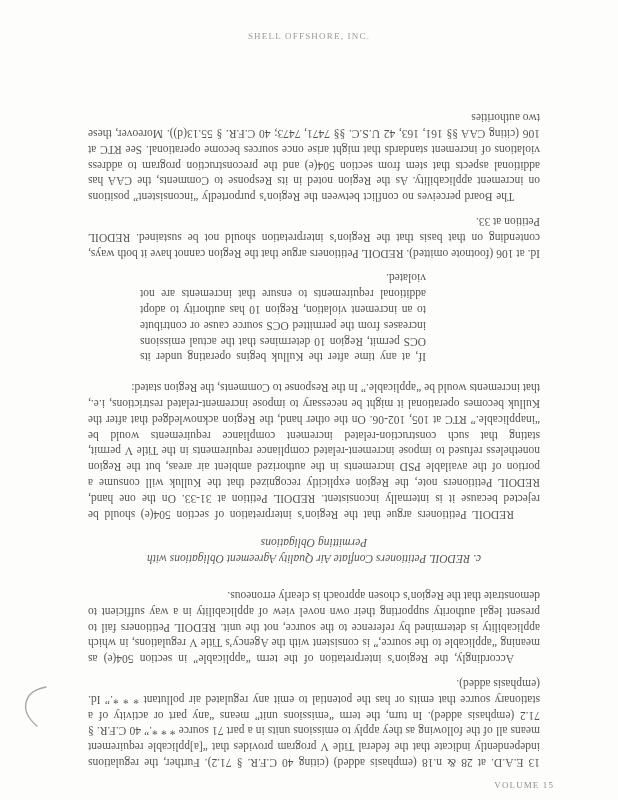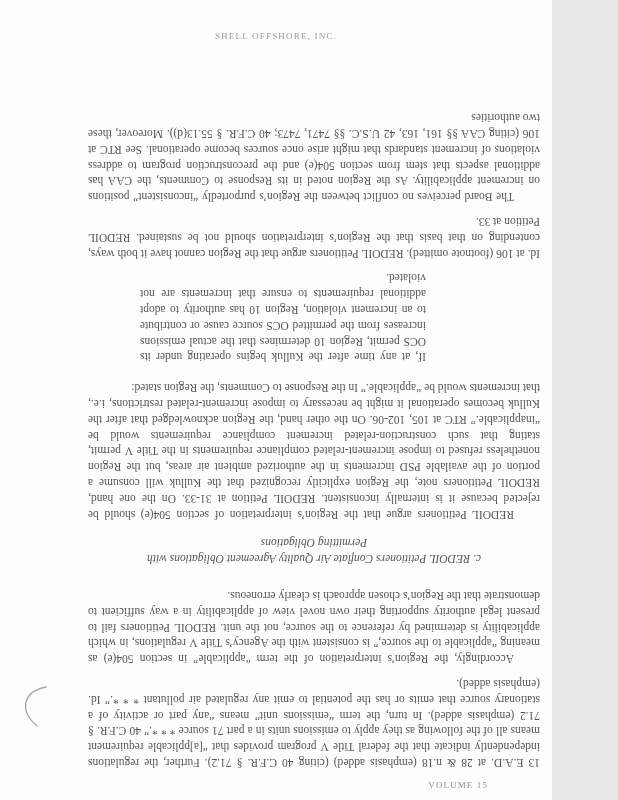--- a/index.html
+++ b/index.html
@@ -2,21 +2,21 @@
 <html><head>
 <meta charset="utf-8">
 <style>
   html, body {
     margin: 0;
     padding: 0;
     background: #e8e8e8;
   }
   .page {
     position: relative;
-    width: 552px;
+    width: 618px;
     height: 800px;
     background: #fdfdfc;
     overflow: hidden;
     font-family: "Liberation Serif", "DejaVu Serif", serif;
   }
   .running-header {
     position: absolute;
     top: 31px;
     left: 0;
     width: 100%;

